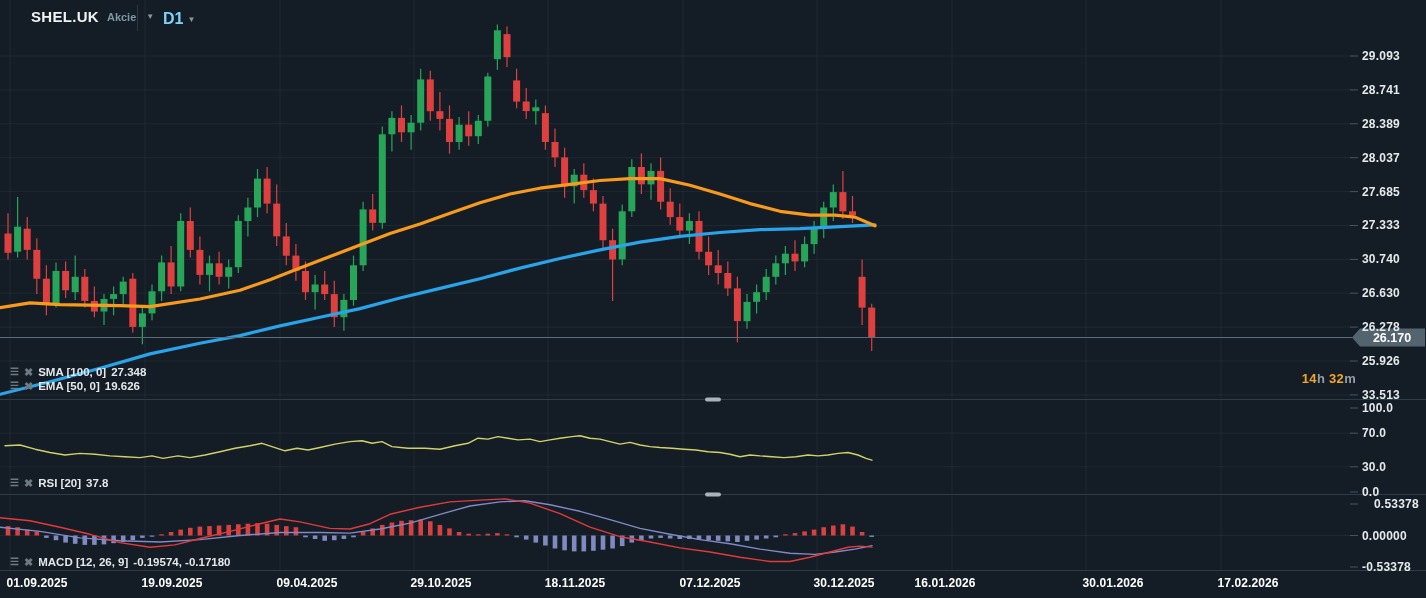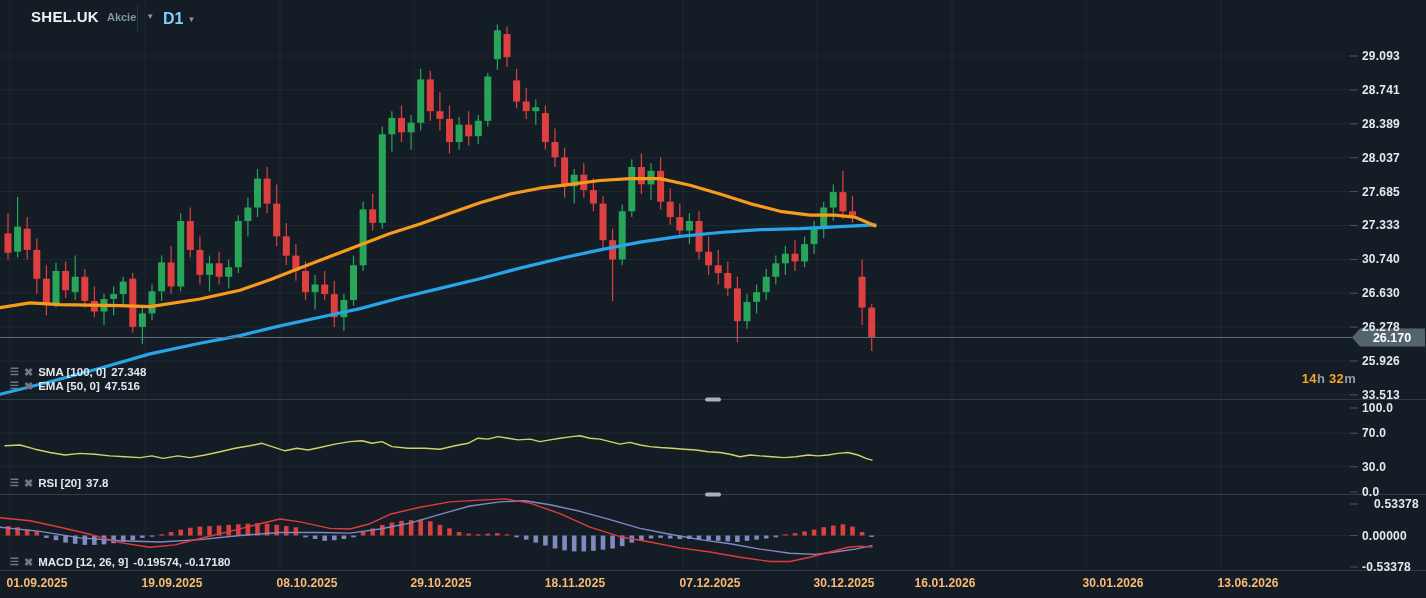--- a/index.html
+++ b/index.html
@@ -17,21 +17,21 @@
   .toolbar-divider{position:absolute;left:137px;top:5px;width:1px;height:26px;background:#2a3540;}
   
   .legend-row{position:absolute;left:10px;display:flex;align-items:center;gap:5px;
               color:#e3e7ea;font-size:11.5px;font-weight:700;white-space:nowrap;z-index:6;}
   .legend-icon{color:#6d7a84;font-size:10px;cursor:pointer;line-height:1;}
   .legend-close{color:#6d7a84;font-size:11px;font-weight:700;cursor:pointer;line-height:1;}
   
   .price-label{position:absolute;left:1362px;transform:translateY(-50%);
                color:#e4e9eb;font-size:12px;font-weight:700;letter-spacing:.2px;z-index:4;}
   .date-label{position:absolute;top:576px;transform:translateX(-50%);
-              color:#fdba74;font-size:12px;font-weight:700;letter-spacing:.1px;z-index:4;}
+              color:#ffffff;font-size:12px;font-weight:700;letter-spacing:.1px;z-index:4;}
   .countdown{right:70px;top:371px;font-size:13px;font-weight:700;letter-spacing:.3px;}
   .cd-num{color:#f5a623;}
   .cd-unit{color:#949ea6;}
 </style>
 </head>
 <body>
 
 <svg id="chart-svg" width="1426" height="598" viewBox="0 0 1426 598">
     <g>
       <line x1="10" y1="0" x2="10" y2="570" stroke="rgba(255,255,255,0.05)" stroke-width="1"></line>
@@ -393,21 +393,21 @@
 <div class="legend-row" id="row-sma" style="top: 366px;">
   <span class="legend-icon">☰</span>
   <span class="legend-close">✖</span>
   <span>SMA [100, 0]</span>
   <span>27.348</span>
 </div>
 <div class="legend-row" id="row-ema" style="top: 380px;">
   <span class="legend-icon">☰</span>
   <span class="legend-close">✖</span>
   <span>EMA [50, 0]</span>
-  <span>47.516</span>
+  <span>19.626</span>
 </div>
 <div class="legend-row" id="row-rsi" style="top: 477px;">
   <span class="legend-icon">☰</span>
   <span class="legend-close">✖</span>
   <span>RSI [20]</span>
   <span>37.8</span>
 </div>
 <div class="legend-row" id="row-macd" style="top: 556px;">
   <span class="legend-icon">☰</span>
   <span class="legend-close">✖</span>
@@ -436,21 +436,21 @@
     <div class="price-label" style="top: 433.2px;">70.0</div>
     <div class="price-label" style="top: 466.8px;">30.0</div>
     <div class="price-label" style="top: 492px;">0.0</div>
     <div class="price-label" style="top: 504.007px; padding-left: 12px;">0.53378</div>
     <div class="price-label" style="top: 535.5px;">0.00000</div>
     <div class="price-label" style="top: 566.993px;">-0.53378</div>
   </div>
 <div id="time-axis">
     <div class="date-label" style="left: 37px;">01.09.2025</div>
     <div class="date-label" style="left: 172px;">19.09.2025</div>
-    <div class="date-label" style="left: 307px;">08.10.2025</div>
+    <div class="date-label" style="left: 307px;">09.04.2025</div>
     <div class="date-label" style="left: 441px;">29.10.2025</div>
     <div class="date-label" style="left: 575px;">18.11.2025</div>
     <div class="date-label" style="left: 710px;">07.12.2025</div>
     <div class="date-label" style="left: 844px;">30.12.2025</div>
     <div class="date-label" style="left: 945px;">16.01.2026</div>
     <div class="date-label" style="left: 1113px;">30.01.2026</div>
-    <div class="date-label" style="left: 1248px;">13.06.2026</div>
+    <div class="date-label" style="left: 1248px;">17.02.2026</div>
   </div>
 
 </body></html>

